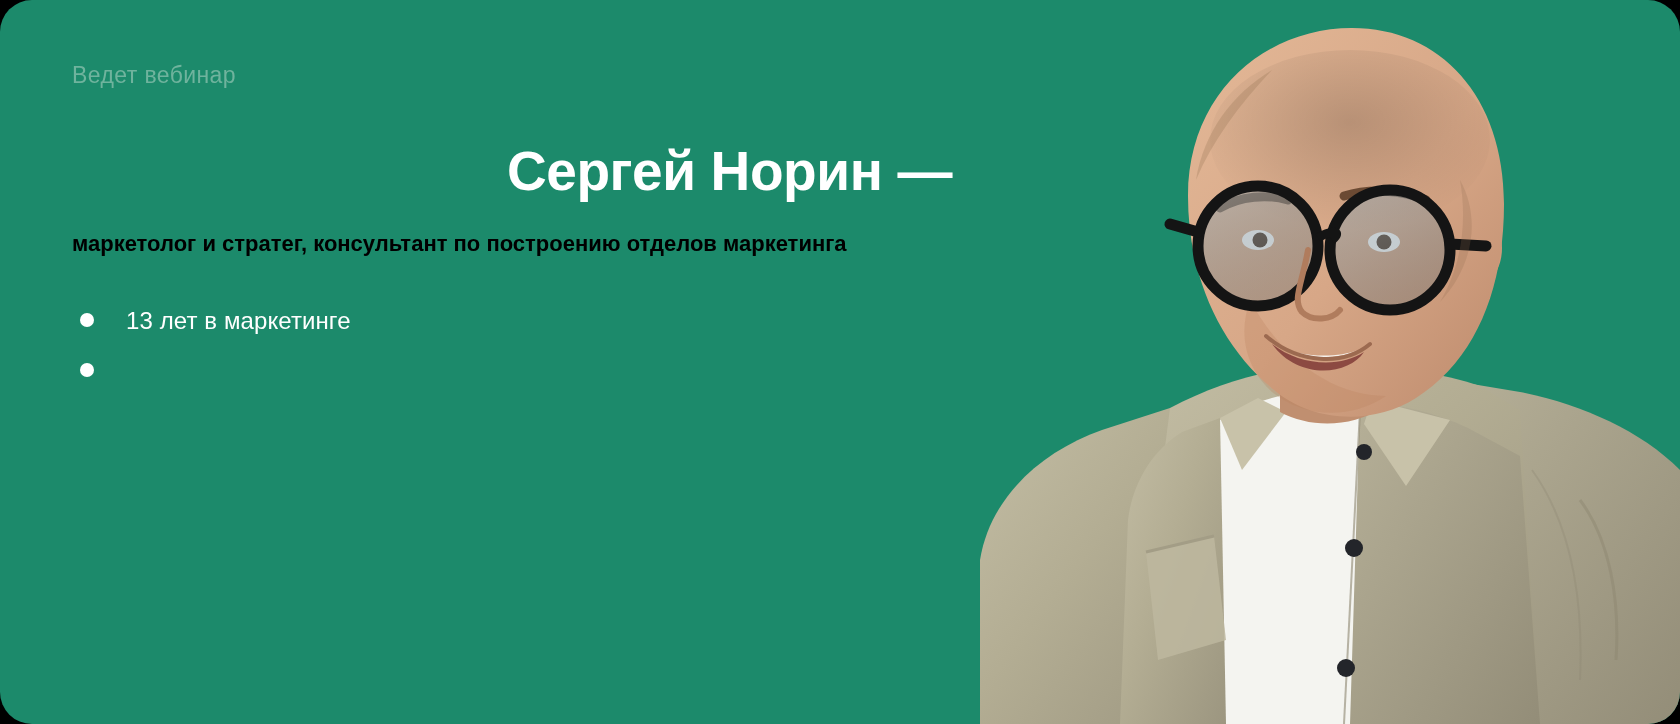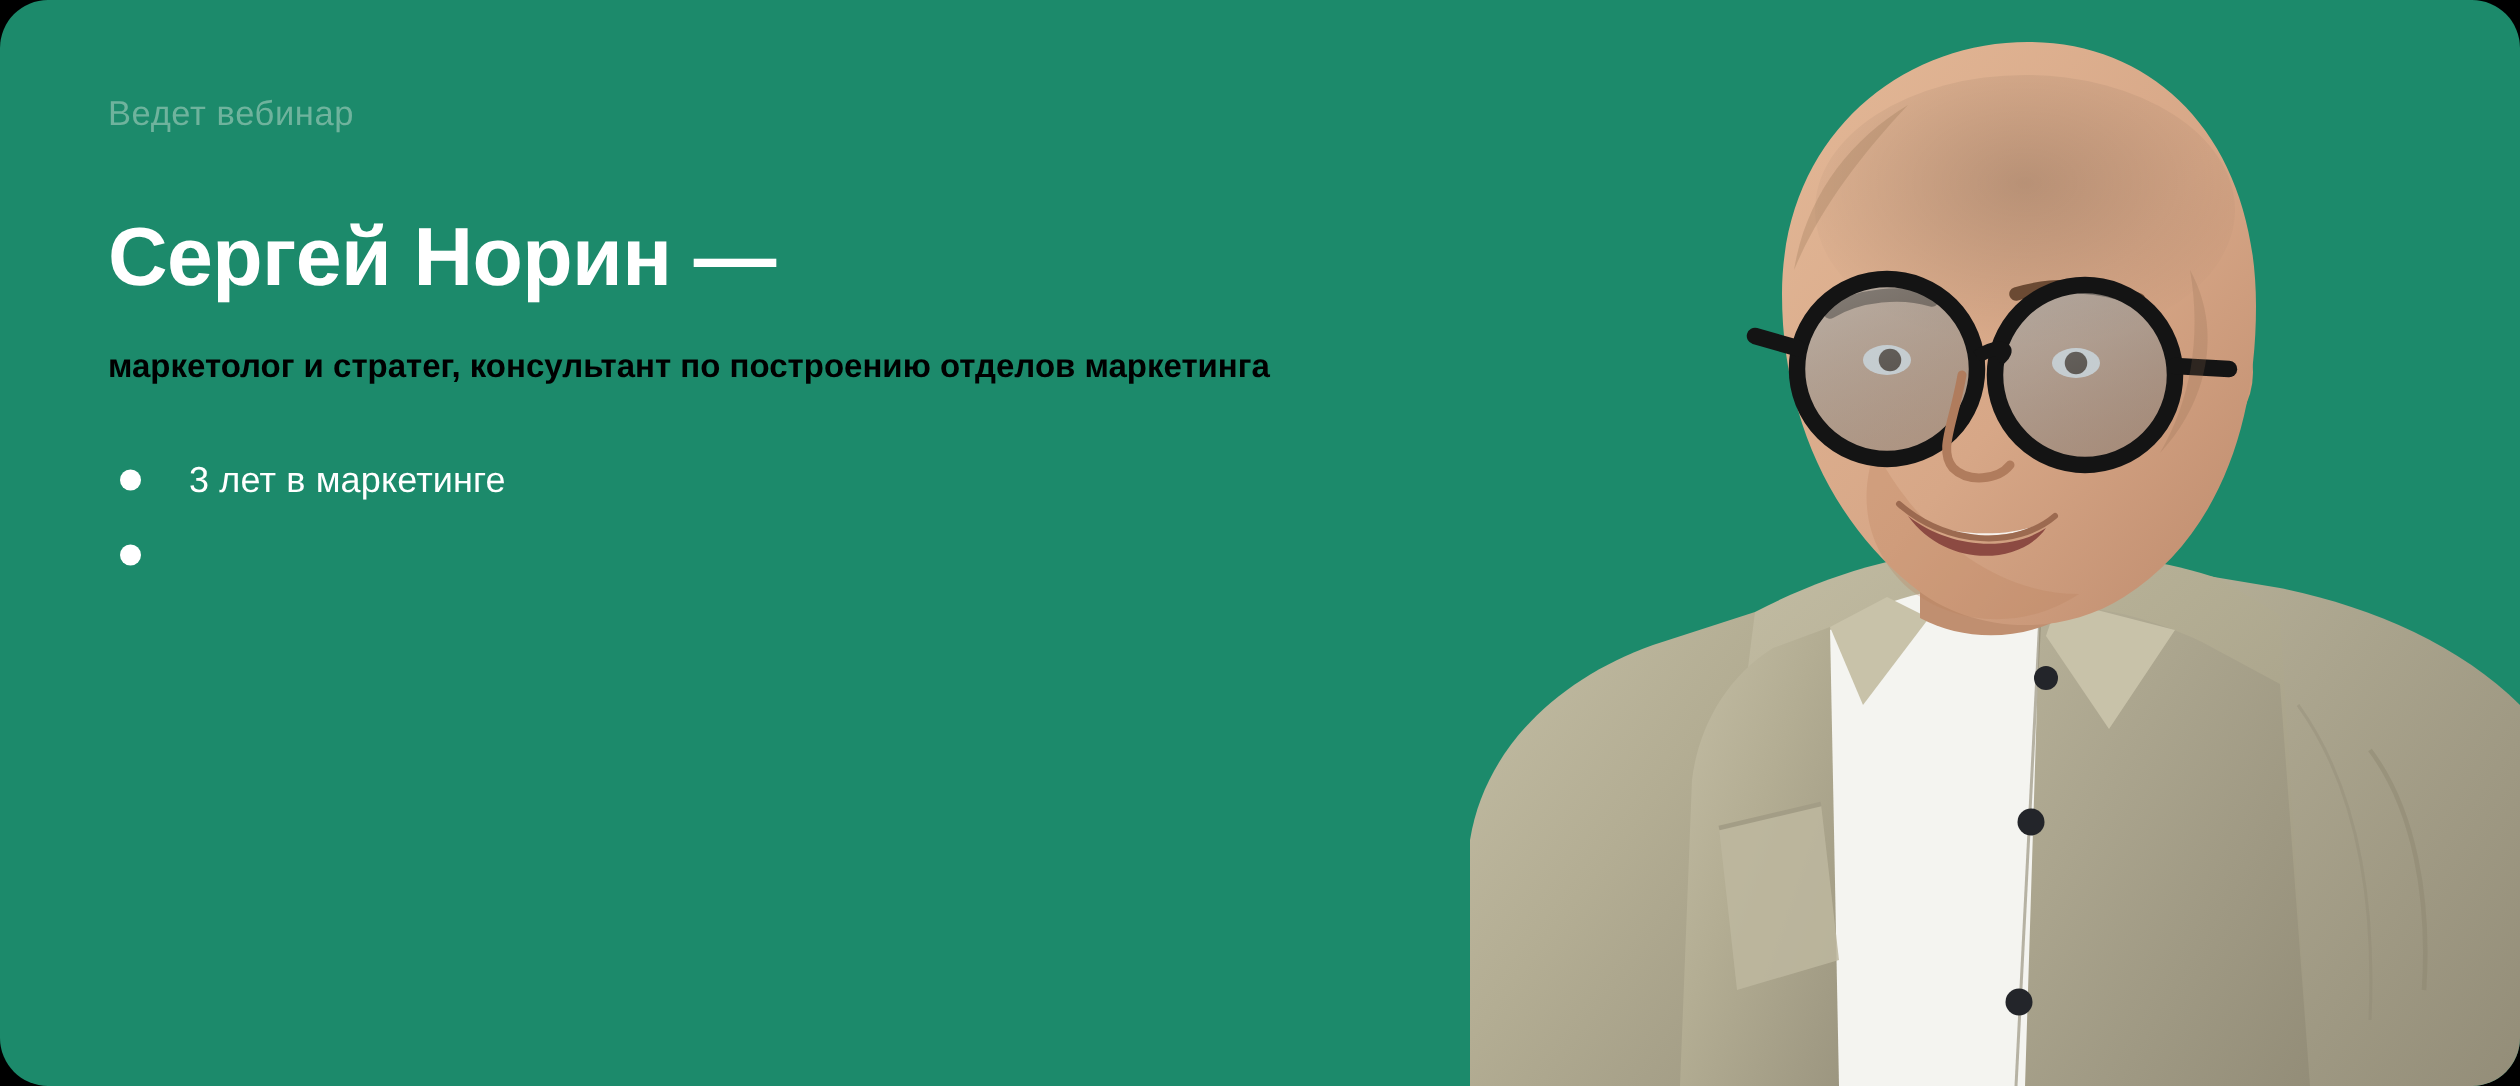--- a/index.html
+++ b/index.html
@@ -43,20 +43,21 @@
   }
 
   .headline {
     font-size: 55px;
     font-weight: 700;
     color: #ffffff;
     letter-spacing: -0.4px;
     margin: 0 0 28px 0;
     line-height: 1.08;
     white-space: nowrap;
+    text-align: right;
   }
 
   .subhead {
     font-size: 22px;
     font-weight: 700;
     color: #000000;
     line-height: 1.34;
     margin: 0 0 46px 0;
     max-width: 800px;
   }
@@ -212,21 +213,21 @@
 
     <div class="eyebrow">Ведет вебинар</div>
 
     <h1 class="headline">Сергей Норин —</h1>
 
     <div class="subhead">маркетолог и стратег, консультант по построению отделов маркетинга</div>
 
     <ul class="bullets">
       <li class="bullet-row">
         <span class="dot"></span>
-        <span class="bullet-text">3 лет в маркетинге</span>
+        <span class="bullet-text">13 лет в маркетинге</span>
       </li>
       <li class="bullet-row">
         <span class="dot"></span>
       </li>
     </ul>
 
   </div>
 </div>
 
 </body></html>

